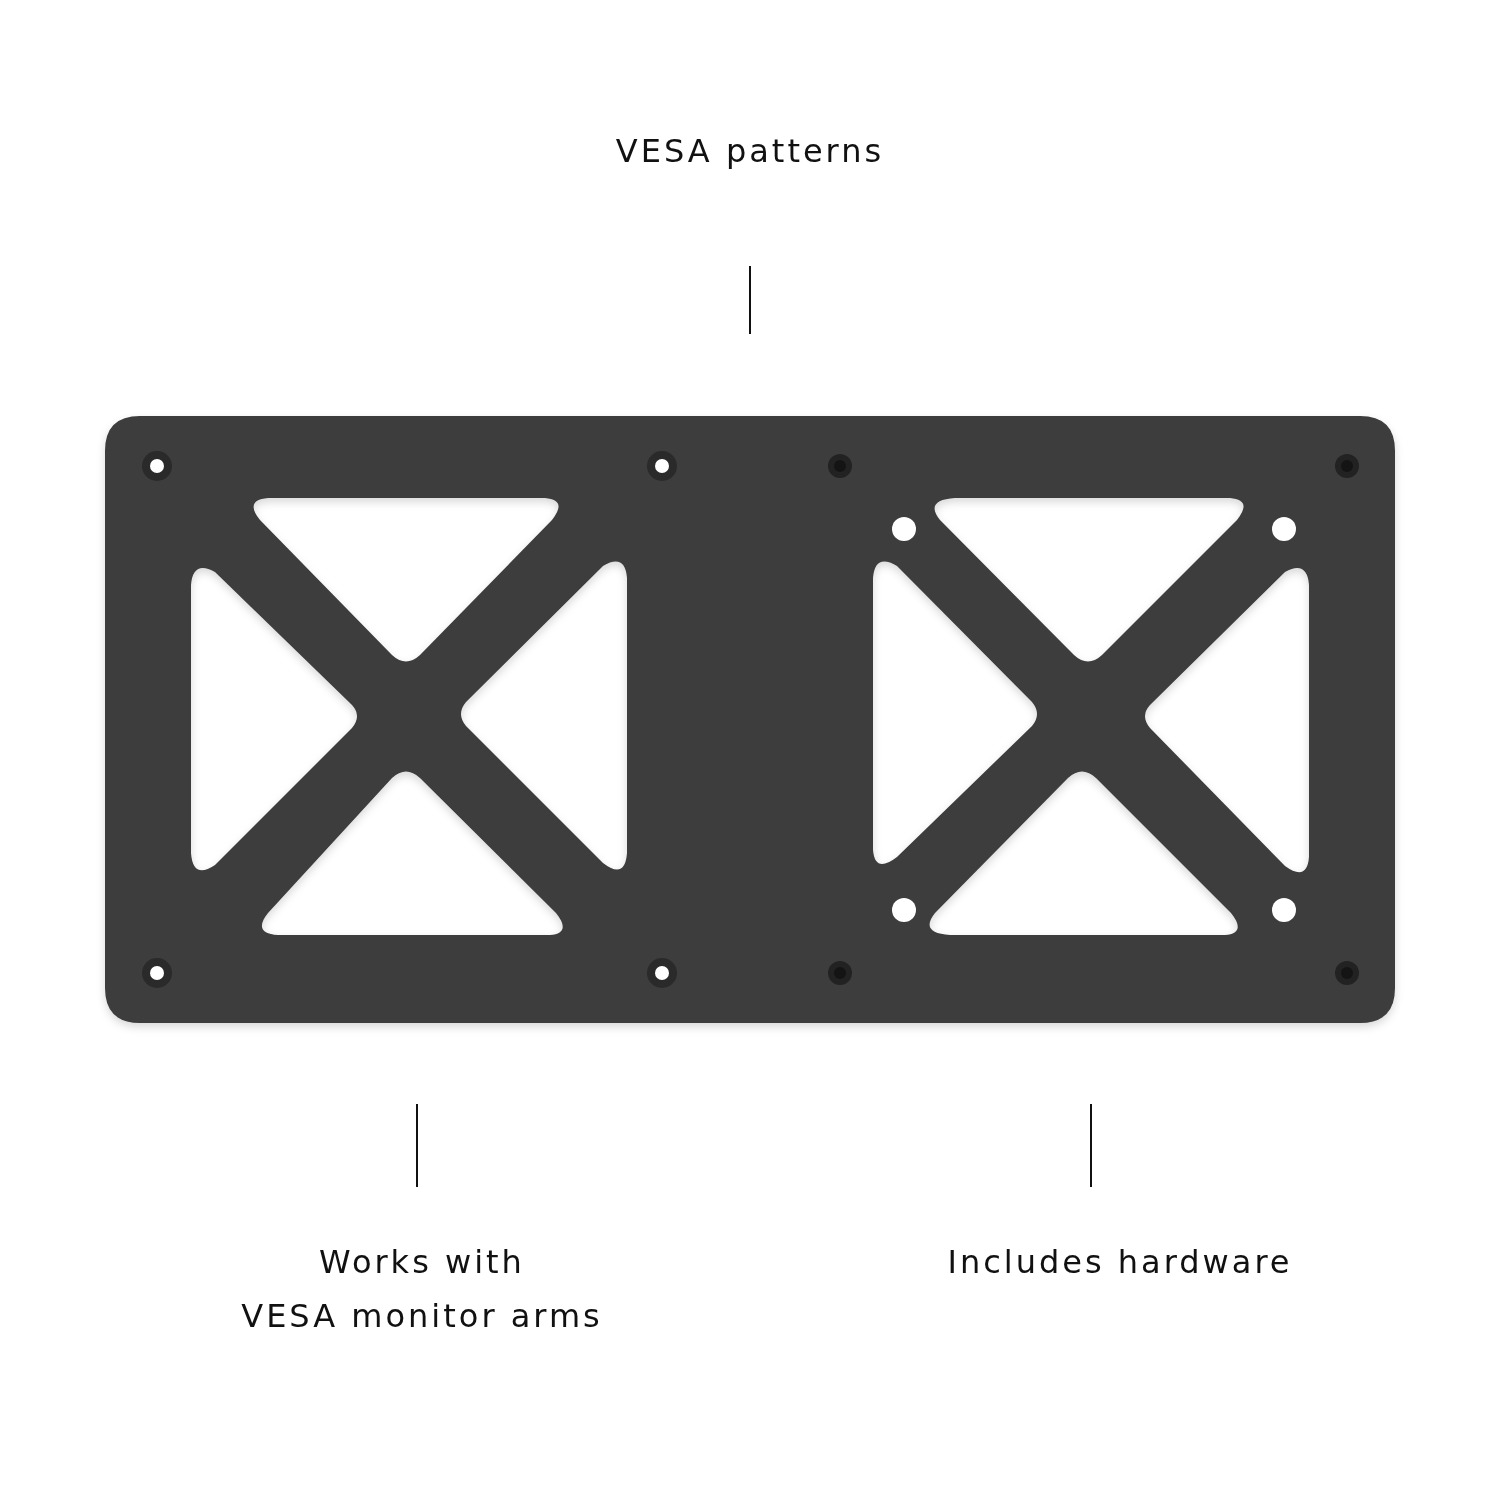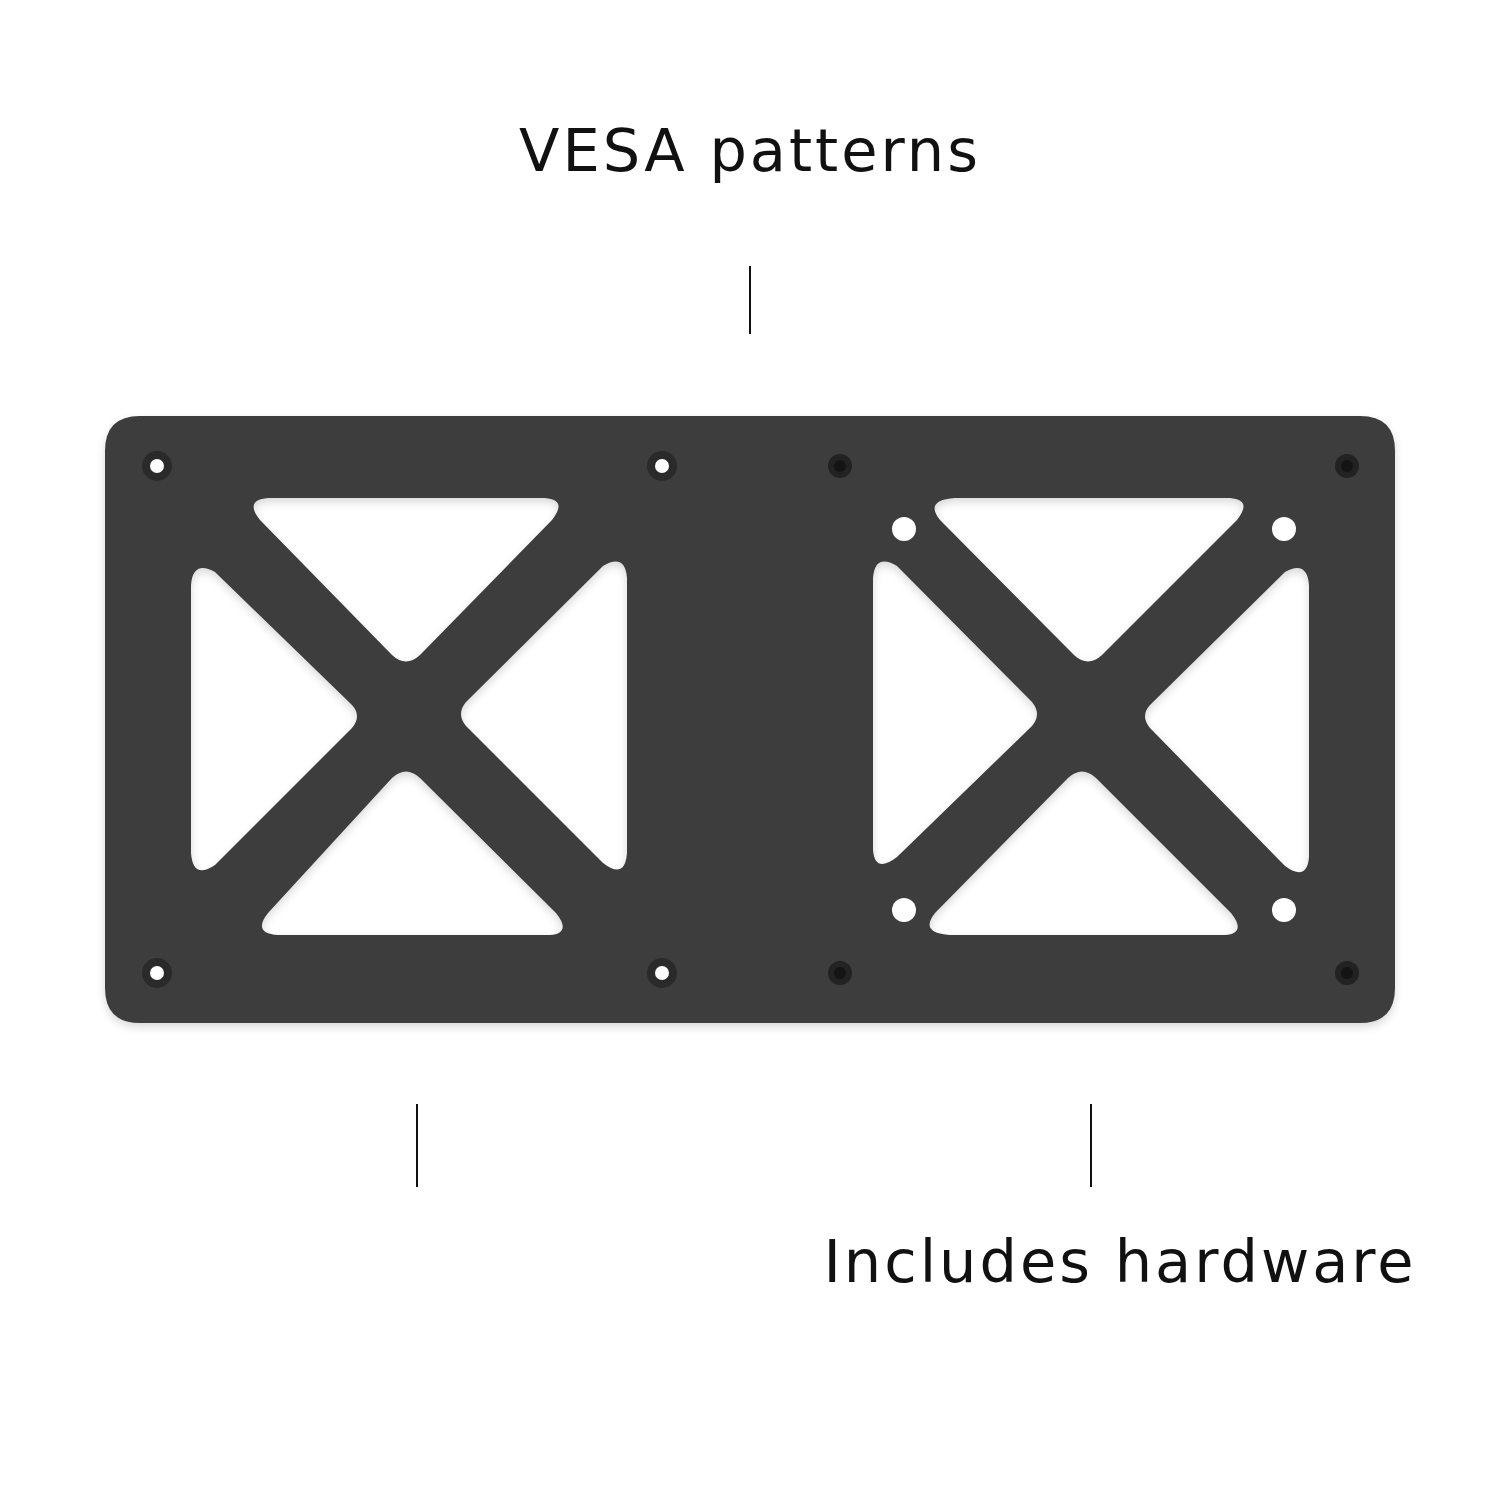--- a/index.html
+++ b/index.html
@@ -1,17 +1,17 @@
 <!DOCTYPE html>
 <html><head>
 <meta charset="utf-8">
 <style>
   html,body{margin:0;padding:0;background:#ffffff;}
   body{width:1500px;height:1500px;position:relative;overflow:hidden;font-family:"DejaVu Sans","Liberation Sans",sans-serif;color:#111;}
-  .label{position:absolute;text-align:center;font-size:59px;letter-spacing:3px;line-height:54px;font-weight:400;}
+  .label{position:absolute;text-align:center;font-size:32px;letter-spacing:3px;line-height:54px;font-weight:400;}
   .line{position:absolute;width:2px;background:#111;}
   svg{position:absolute;left:0;top:0;}
 </style>
 </head>
 <body>
 
 <div class="label" style="left:300px;top:124px;width:900px;">
   <div>VESA patterns</div>
 </div>
 <div class="line" style="left:749px;top:266px;height:68px;"></div>
@@ -61,16 +61,18 @@
       <circle cx="1284" cy="529" r="12"></circle>
     <circle cx="904" cy="910" r="12"></circle>
       <circle cx="1284" cy="910" r="12"></circle>
   </g>
 </svg>
 
 <div class="line" style="left:416px;top:1104px;height:83px;"></div>
 <div class="line" style="left:1090px;top:1104px;height:83px;"></div>
 
 <div class="label" style="left:122px;top:1235px;width:600px;">
+  <div>Works with</div>
+  <div>VESA monitor arms</div>
 </div>
 <div class="label" style="left:820px;top:1235px;width:600px;">
   <div>Includes hardware</div>
 </div>
 
 </body></html>

